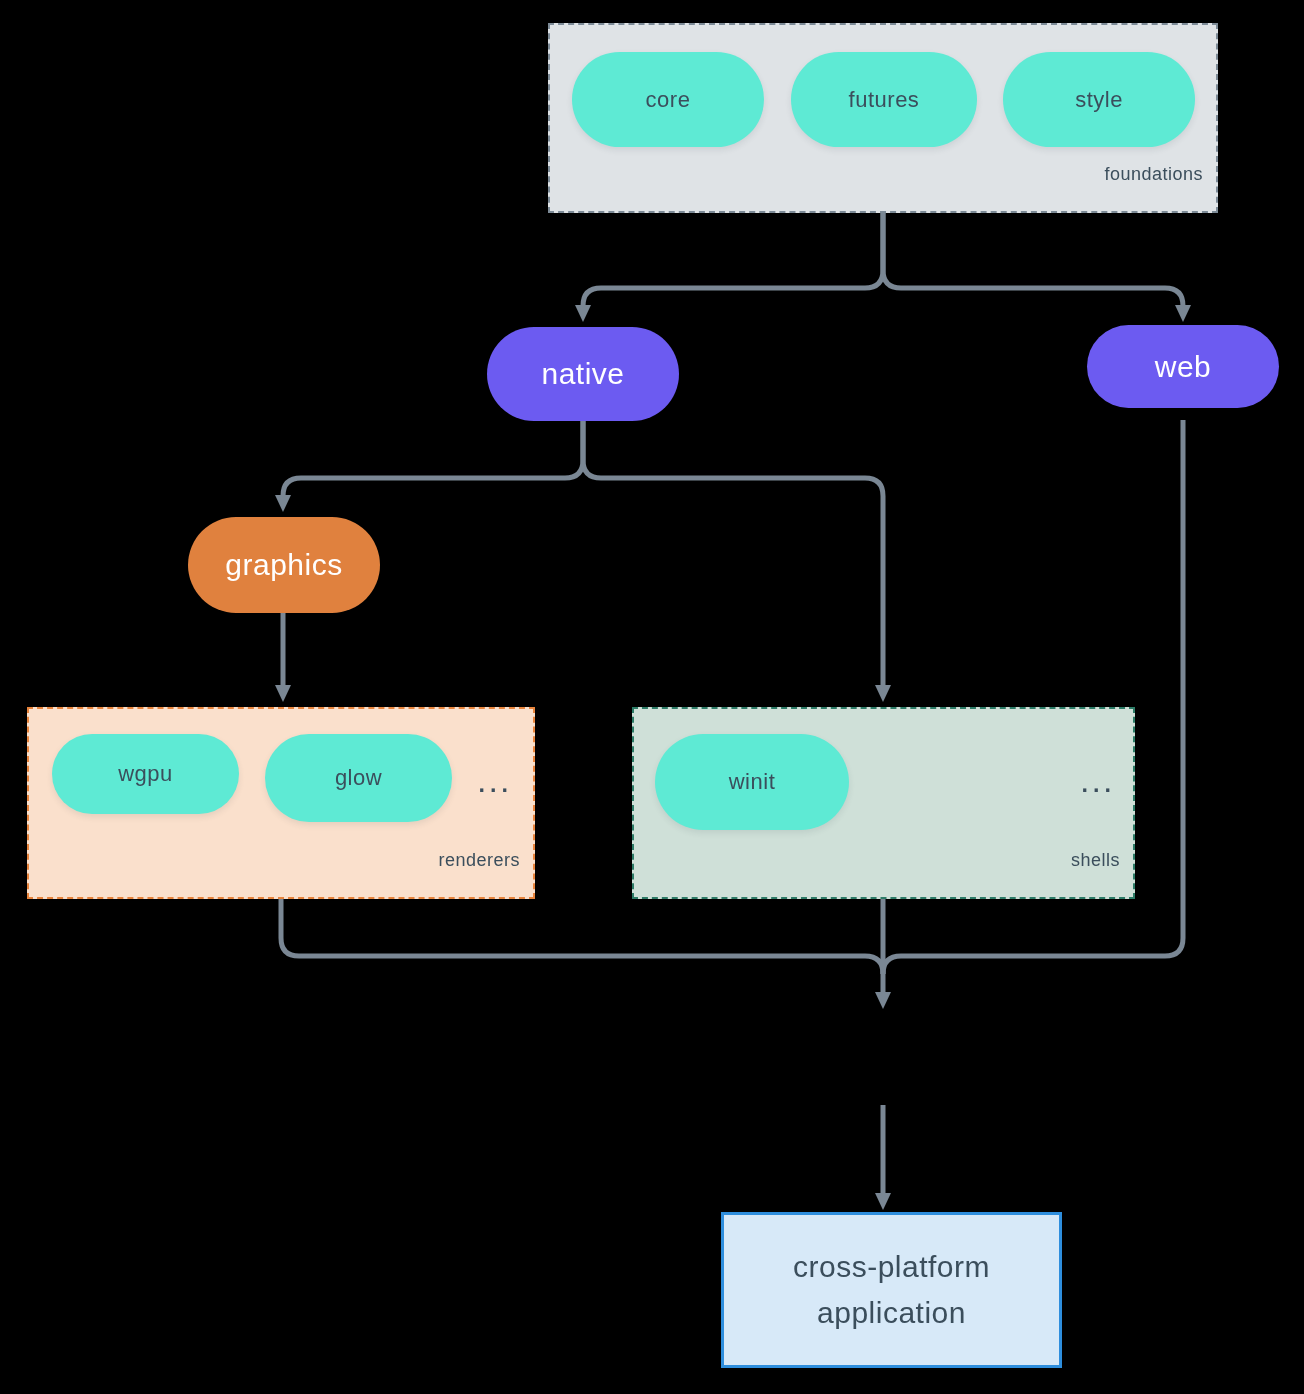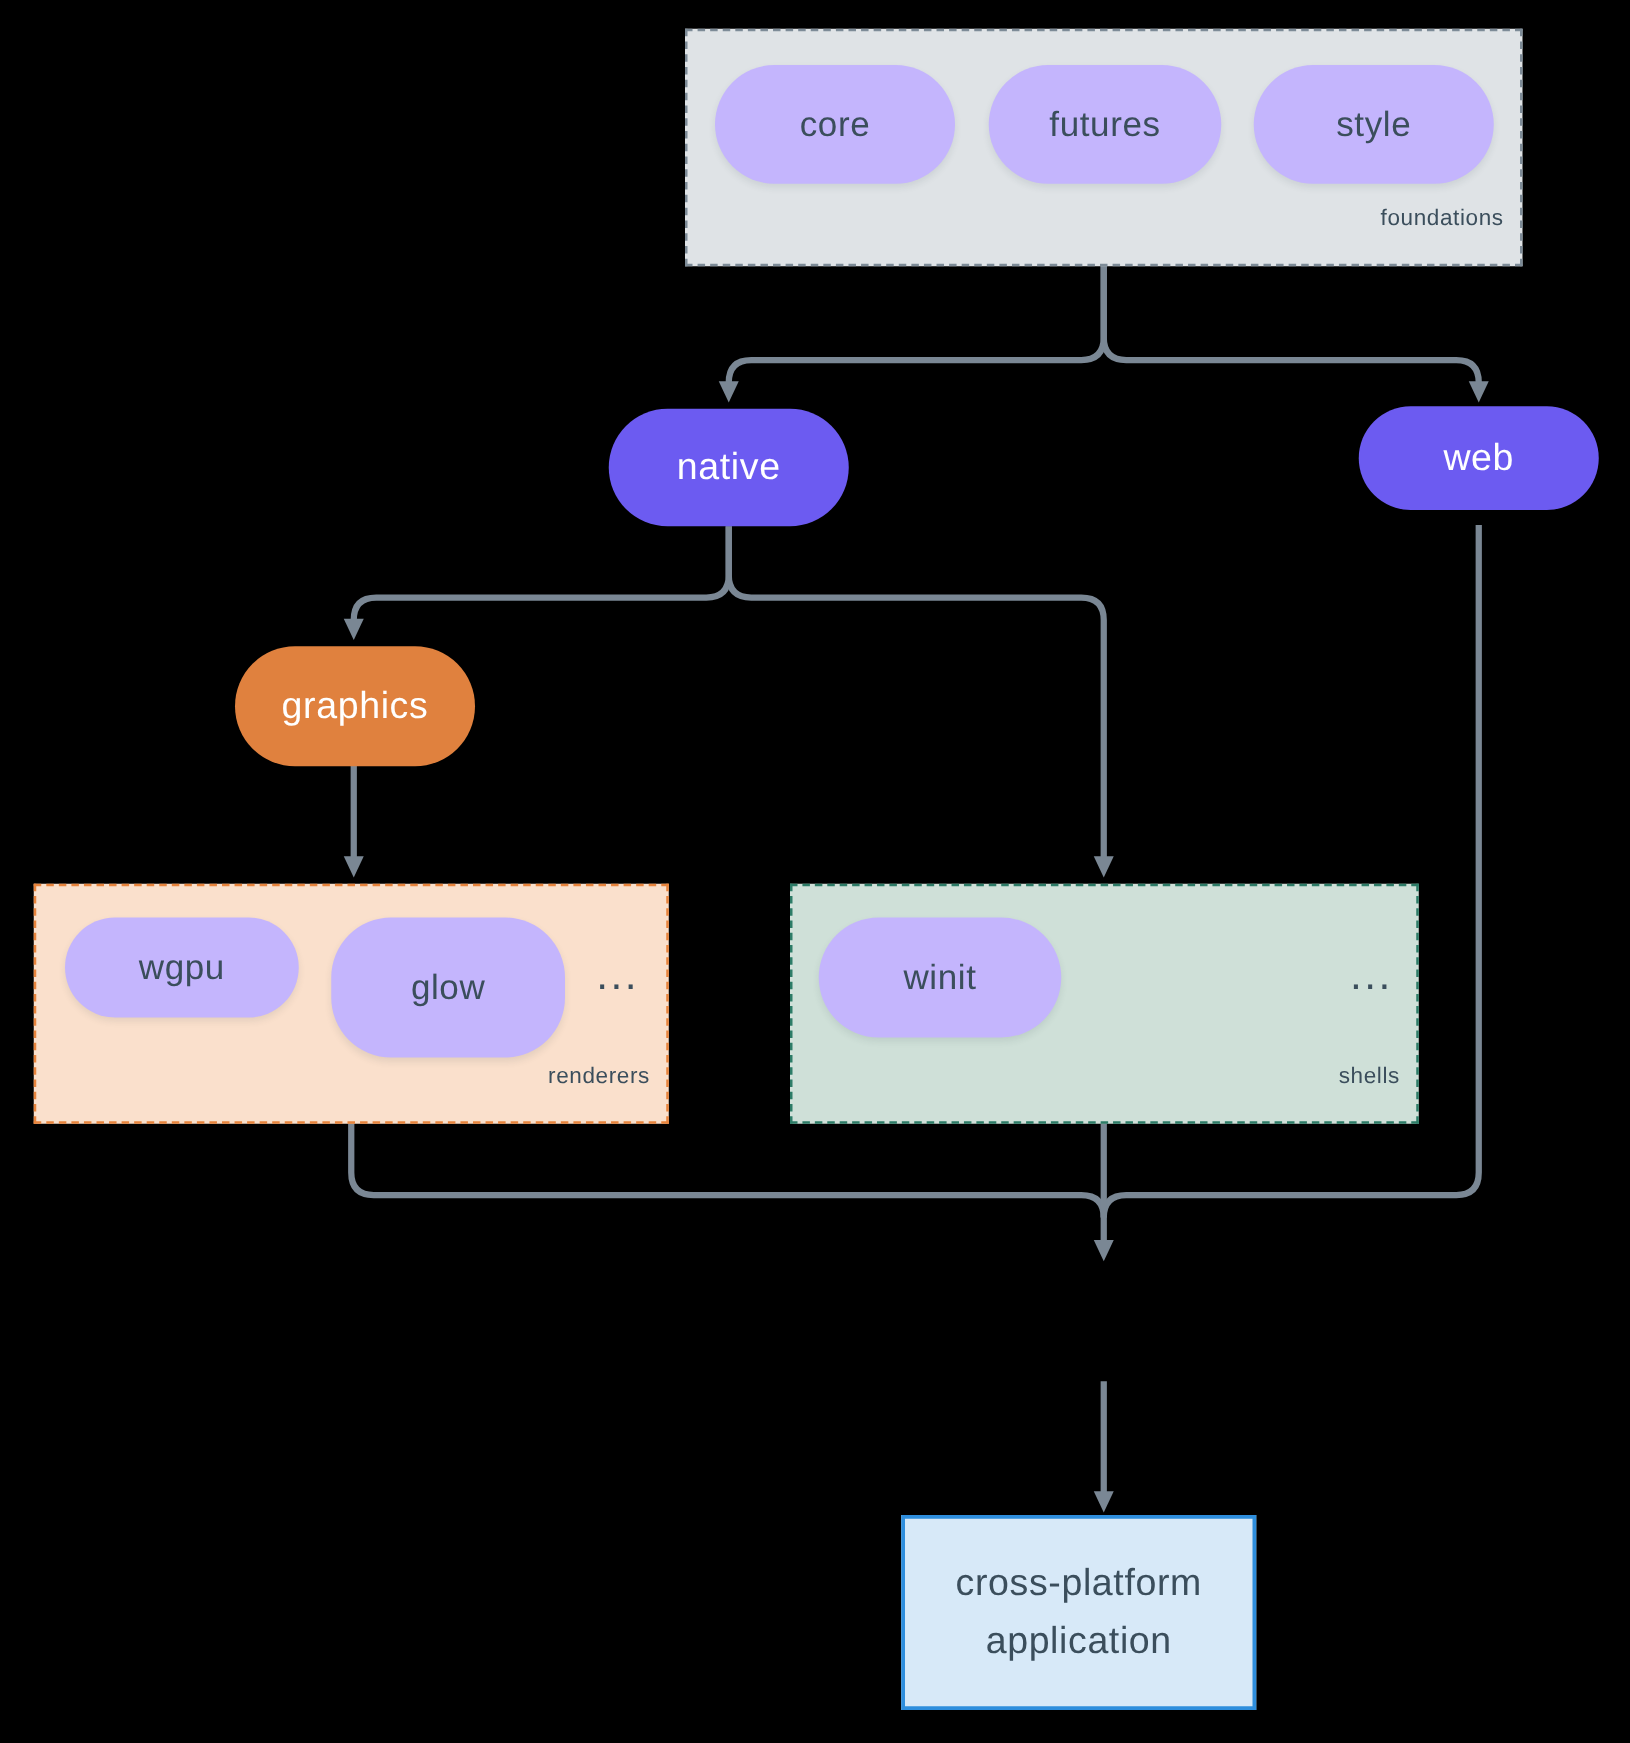--- a/index.html
+++ b/index.html
@@ -30,24 +30,24 @@
     position:absolute;
     right:13px;bottom:26px;
     font-size:18px;
     color:var(--text-dark);
     letter-spacing:.5px;
   }
   
   .pill{
     position:absolute;
     height:95px;
-    background:#c4b5fd;
+    background:#5eead4;
     border-radius:48px;
     display:flex;align-items:center;justify-content:center;
-    font-size:28px;
+    font-size:22px;
     color:var(--text-dark);
     box-shadow:0 3px 6px rgba(40,55,70,.10);
     letter-spacing:.5px;
   }
   
   .node{
     position:absolute;
     height:94px;
     border-radius:48px;
     display:flex;align-items:center;justify-content:center;
@@ -68,31 +68,31 @@
   #pill-futures{left:241px;top:27px;width:186px;}
   #pill-style  {left:453px;top:27px;width:192px;}
 
   #node-native  {left:487px; top:327px;width:192px;text-align:right;}
   #node-web     {left:1087px;top:325px;width:192px;height:83px;}
   #node-graphics{left:188px; top:517px;width:192px;height:96px;}
   #node-iced    {left:788px; top:1012px;width:190px;}
 
   #renderers{left:27px;top:707px;width:508px;height:192px;}
   #pill-wgpu{left:23px;top:25px;width:187px;height:80px;}
-  #pill-glow{left:236px;top:25px;width:187px;height:112px;}
+  #pill-glow{left:236px;top:25px;width:187px;height:88px;}
   #renderers .ellipsis{left:448px;top:52px;}
 
   #shells{left:632px;top:707px;width:503px;height:192px;}
   #pill-winit {left:21px;top:25px;width:194px;height:96px;}
   #pill-glutin{left:236px;top:25px;width:189px;height:96px;}
   #shells .ellipsis{left:446px;top:52px;}
 
   #app-box{
     position:absolute;
-    left:721px;top:1212px;width:284px;height:156px;
+    left:721px;top:1212px;width:341px;height:156px;
     border:3px solid #2e8edd;
     display:flex;flex-direction:column;align-items:center;justify-content:center;
     font-size:30px;line-height:46px;
     color:var(--text-dark);
     text-align:center;
     letter-spacing:.5px;
   }
 </style>
 </head>
 <body>

